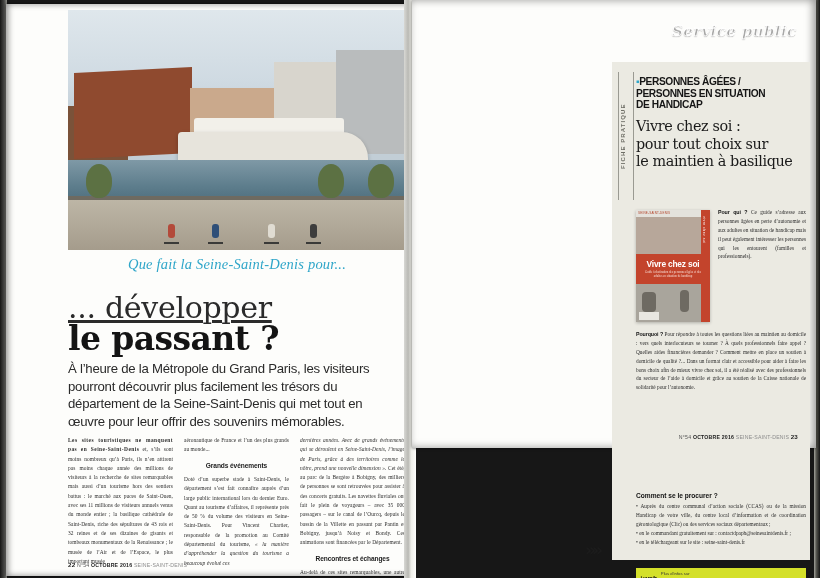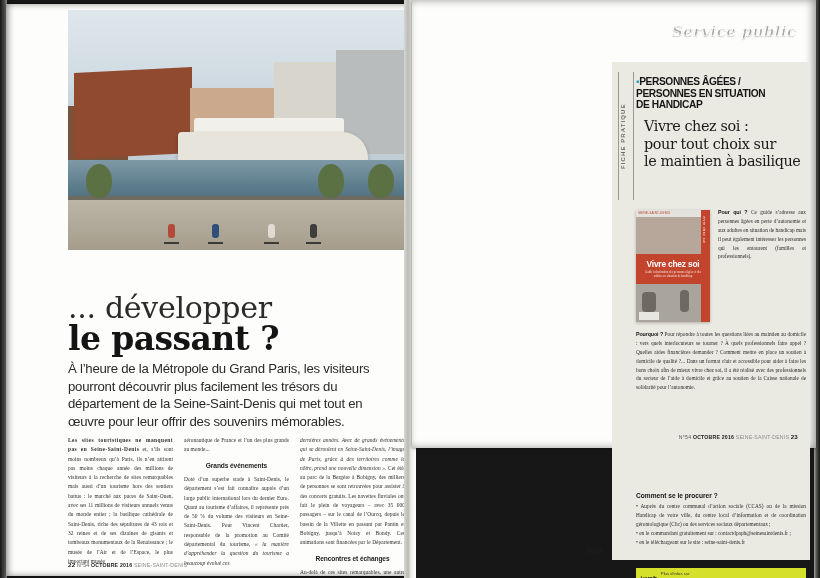--- a/index.html
+++ b/index.html
@@ -44,21 +44,21 @@
   .tree{position:absolute;bottom:52px;width:26px;height:34px;border-radius:50% 50% 45% 45%;background:#5c7143;}
   .cyc{position:absolute;bottom:6px;width:16px;height:26px;}
   .cyc i{position:absolute;left:0;bottom:0;width:15px;height:8px;border-bottom:2px solid #3a3a38;}
   .cyc b{position:absolute;left:4px;bottom:6px;width:7px;height:14px;border-radius:3px;display:block;}
 
   .kicker{position:absolute;left:62px;top:252px;width:338px;
      color:#2fa6c9;font-family:"Liberation Serif",serif;font-style:italic;
      font-size:14.5px;text-align:center;letter-spacing:.2px;}
   .h-light{position:absolute;left:62px;top:288px;width:280px;
      font-size:30px;color:#2b2b2b;font-family:"DejaVu Serif",serif;font-weight:400;
-     letter-spacing:-.3px;line-height:1.05;}
+     letter-spacing:-.3px;line-height:1.05;text-decoration:underline;}
   .h-bold{position:absolute;left:62px;top:318px;width:300px;
      font-size:33px;color:#141414;font-family:"DejaVu Serif",serif;font-weight:700;
      letter-spacing:-.6px;line-height:1.05;}
   .chapo{position:absolute;left:62px;top:356px;width:310px;
      font-family:"Liberation Sans",sans-serif;font-size:13.2px;line-height:1.34;
      color:#2a2a2a;letter-spacing:-.25px;}
 
   .lcols{position:absolute;left:62px;top:432px;width:338px;height:124px;
      display:flex;gap:11px;}
   .lcol{width:105px;font-size:5.4px;line-height:1.72;color:#2d2d2d;
@@ -87,21 +87,21 @@
   .fiche{position:absolute;left:612px;top:62px;width:198px;height:498px;background:#ebeae2;}
   .fp-tab{position:absolute;left:6px;top:10px;width:12px;height:120px;
      writing-mode:vertical-rl;transform:rotate(180deg);
      font-family:"Liberation Sans",sans-serif;font-weight:700;font-size:6px;
      letter-spacing:1.1px;color:#6e6e66;text-align:center;
      border-left:1px solid #9a9a92;border-right:1px solid #9a9a92;padding:4px 1px;}
   .fp-kicker{position:absolute;left:24px;top:14px;width:168px;
      font-family:"Liberation Sans",sans-serif;font-weight:700;font-size:10.2px;
      line-height:1.14;color:#151515;letter-spacing:-.4px;}
   .fp-kicker .dot{color:#2fa6c9;}
-  .fp-title{position:absolute;left:32px;top:56px;width:172px;
+  .fp-title{position:absolute;left:24px;top:56px;width:172px;
      font-family:"DejaVu Serif",serif;font-weight:400;font-size:14.4px;line-height:1.22;
      color:#1a1a1a;letter-spacing:-.4px;}
   .cover{position:absolute;left:24px;top:148px;width:74px;height:112px;
      background:#a3a3a3;overflow:hidden;box-shadow:0 1px 3px rgba(0,0,0,.25);}
   .cov-top{position:absolute;left:0;top:0;width:100%;height:46px;background:#b7a79a;}
   .cov-tp2{position:absolute;left:0;top:0;width:100%;height:7px;background:#e4e2dc;}
   .cov-tp2 span{font-size:3px;font-family:"Liberation Sans",sans-serif;color:#b3442a;
      display:block;padding:1px 2px;letter-spacing:.2px;}
   .cov-band{position:absolute;left:0;top:44px;width:100%;height:30px;background:#c3442c;}
   .cov-band .t{font-family:"Liberation Sans",sans-serif;font-weight:700;font-size:8.4px;
@@ -168,20 +168,21 @@
       <div class="cyc" style="left:196px;">
           <b style="background:#e0dcd2"></b>
           <i></i>
         </div>
       <div class="cyc" style="left:238px;">
           <b style="background:#3d3d3d"></b>
           <i></i>
         </div>
     </div>
 
+    <div class="kicker">Que fait la Seine-Saint-Denis pour...</div>
     <div class="h-light">... développer</div>
     <div class="h-bold">le passant ?</div>
     <div class="chapo">À l’heure de la Métropole du Grand Paris, les visiteurs pourront découvrir plus facilement les trésors du département de la Seine-Saint-Denis qui met tout en œuvre pour leur offrir des souvenirs mémorables.</div>
 
     <div class="lcols">
       <div class="lcol">
         <span class="lead">Les sites touristiques ne manquent pas en Seine-Saint-Denis</span>
         <span>et, s’ils sont moins nombreux qu’à Paris, ils n’en attirent pas moins chaque année des millions de visiteurs à la recherche de sites remarquables mais aussi d’un tourisme hors des sentiers battus : le marché aux puces de Saint-Ouen, avec ses 11 millions de visiteurs annuels venus du monde entier ; la basilique cathédrale de Saint-Denis, riche des sépultures de 43 rois et 32 reines et de ses dizaines de gisants et tombeaux monumentaux de la Renaissance ; le musée de l’Air et de l’Espace, le plus important musée</span>
       </div>
       <div class="lcol">

